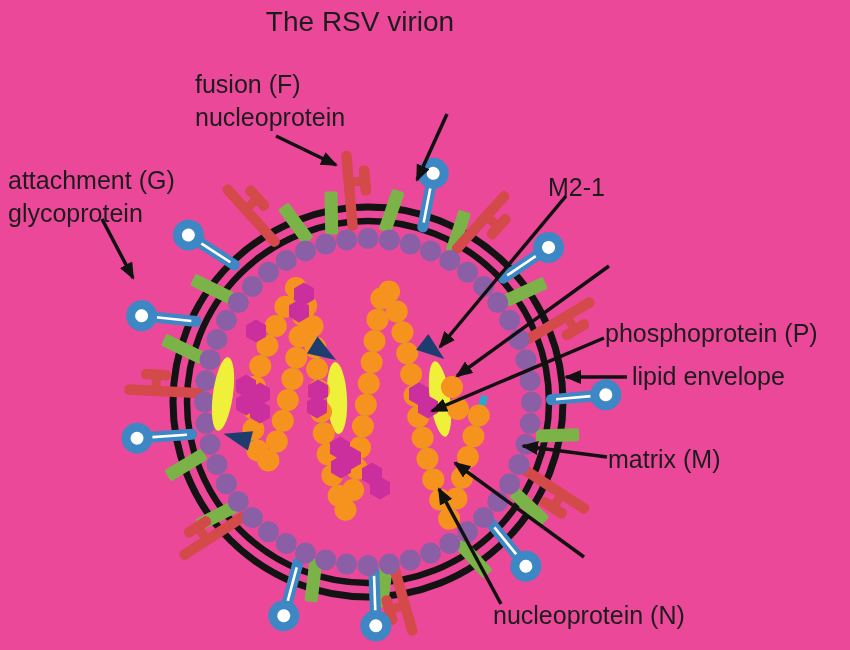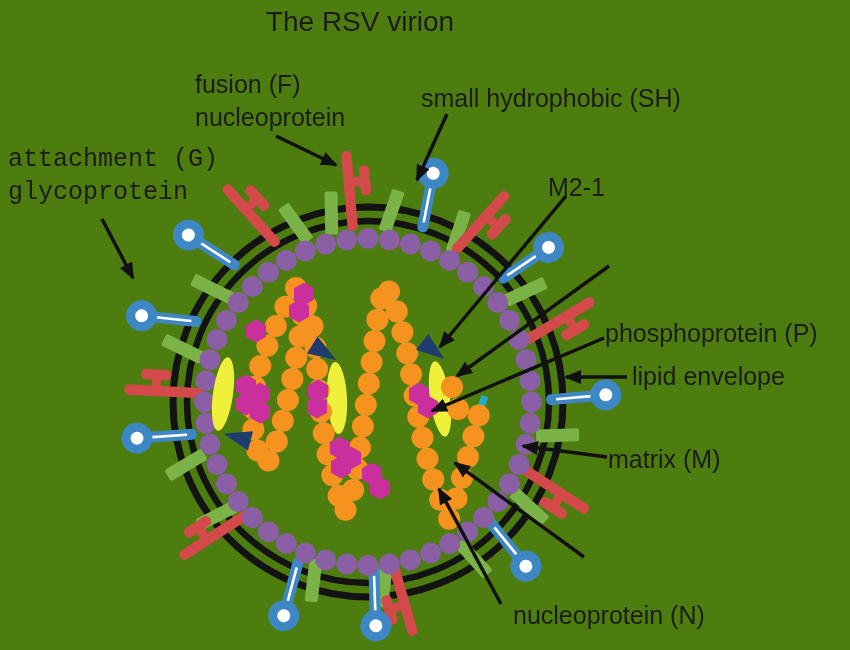--- a/index.html
+++ b/index.html
@@ -1,32 +1,32 @@
 <!DOCTYPE html>
 <html><head>
 <meta charset="utf-8">
 <style>
   html,body{margin:0;padding:0;background:#ffffff;}
-  #stage{position:relative;width:850px;height:650px;background:#4d7c0f;overflow:hidden;
+  #stage{position:relative;width:850px;height:650px;background:#ec4899;overflow:hidden;
          font-family:"Liberation Sans", sans-serif;}
   #virion-svg{position:absolute;left:0;top:0;}
   .lbl{position:absolute;color:#1c1c1c;font-size:25px;line-height:1.32;white-space:pre-line;
        letter-spacing:0px;}
   .title{position:absolute;left:360px;top:6px;transform:translateX(-50%);
          color:#1c1c1c;font-size:28px;white-space:nowrap;}
   .lbl-fusion{left:195px;top:68px;}
   .lbl-sh{left:421px;top:82px;}
-  .lbl-attachment{left:8px;top:143px;font-family:Liberation Mono, monospace;}
+  .lbl-attachment{left:8px;top:164px;}
   .lbl-m21{left:548px;top:171px;}
   .lbl-polymerase{left:606px;top:240px;}
   .lbl-phosphoprotein{left:605px;top:317px;}
   .lbl-lipid{left:632px;top:360px;}
   .lbl-matrix{left:608px;top:443px;}
   .lbl-rna{left:585px;top:548px;}
-  .lbl-nucleoprotein{left:493px;top:599px;margin-left:20px;}
+  .lbl-nucleoprotein{left:493px;top:599px;}
 </style>
 </head>
 <body>
 
 <div id="stage">
   <svg id="virion-svg" width="850" height="650" viewBox="0 0 850 650">
       <defs>
         <marker id="ah" markerUnits="userSpaceOnUse" markerWidth="20" markerHeight="16" refX="15" refY="7" orient="auto">
           <path d="M0,0 L17,7 L0,14 Z" fill="#111111"></path>
         </marker>
@@ -304,21 +304,20 @@
         <line x1="627" y1="377" x2="566" y2="377" stroke="#111111" stroke-width="3.5" marker-end="url(#ah)"></line>
         <line x1="607" y1="457" x2="523" y2="446" stroke="#111111" stroke-width="3.5" marker-end="url(#ah)"></line>
         <line x1="584" y1="557" x2="455" y2="463" stroke="#111111" stroke-width="3.5" marker-end="url(#ah)"></line>
         <line x1="501" y1="604" x2="439" y2="489" stroke="#111111" stroke-width="3.5" marker-end="url(#ah)"></line>
       </g>
     </svg>
 
   <div class="title">The RSV virion</div>
   <div class="lbl lbl-fusion">fusion (F)
 nucleoprotein</div>
-  <div class="lbl lbl-sh">small hydrophobic (SH)</div>
   <div class="lbl lbl-attachment">attachment (G)
 glycoprotein</div>
   <div class="lbl lbl-m21">M2-1</div>
   <div class="lbl lbl-phosphoprotein">phosphoprotein (P)</div>
   <div class="lbl lbl-lipid">lipid envelope</div>
   <div class="lbl lbl-matrix">matrix (M)</div>
   <div class="lbl lbl-nucleoprotein">nucleoprotein (N)</div>
 </div>
 
 </body></html>

